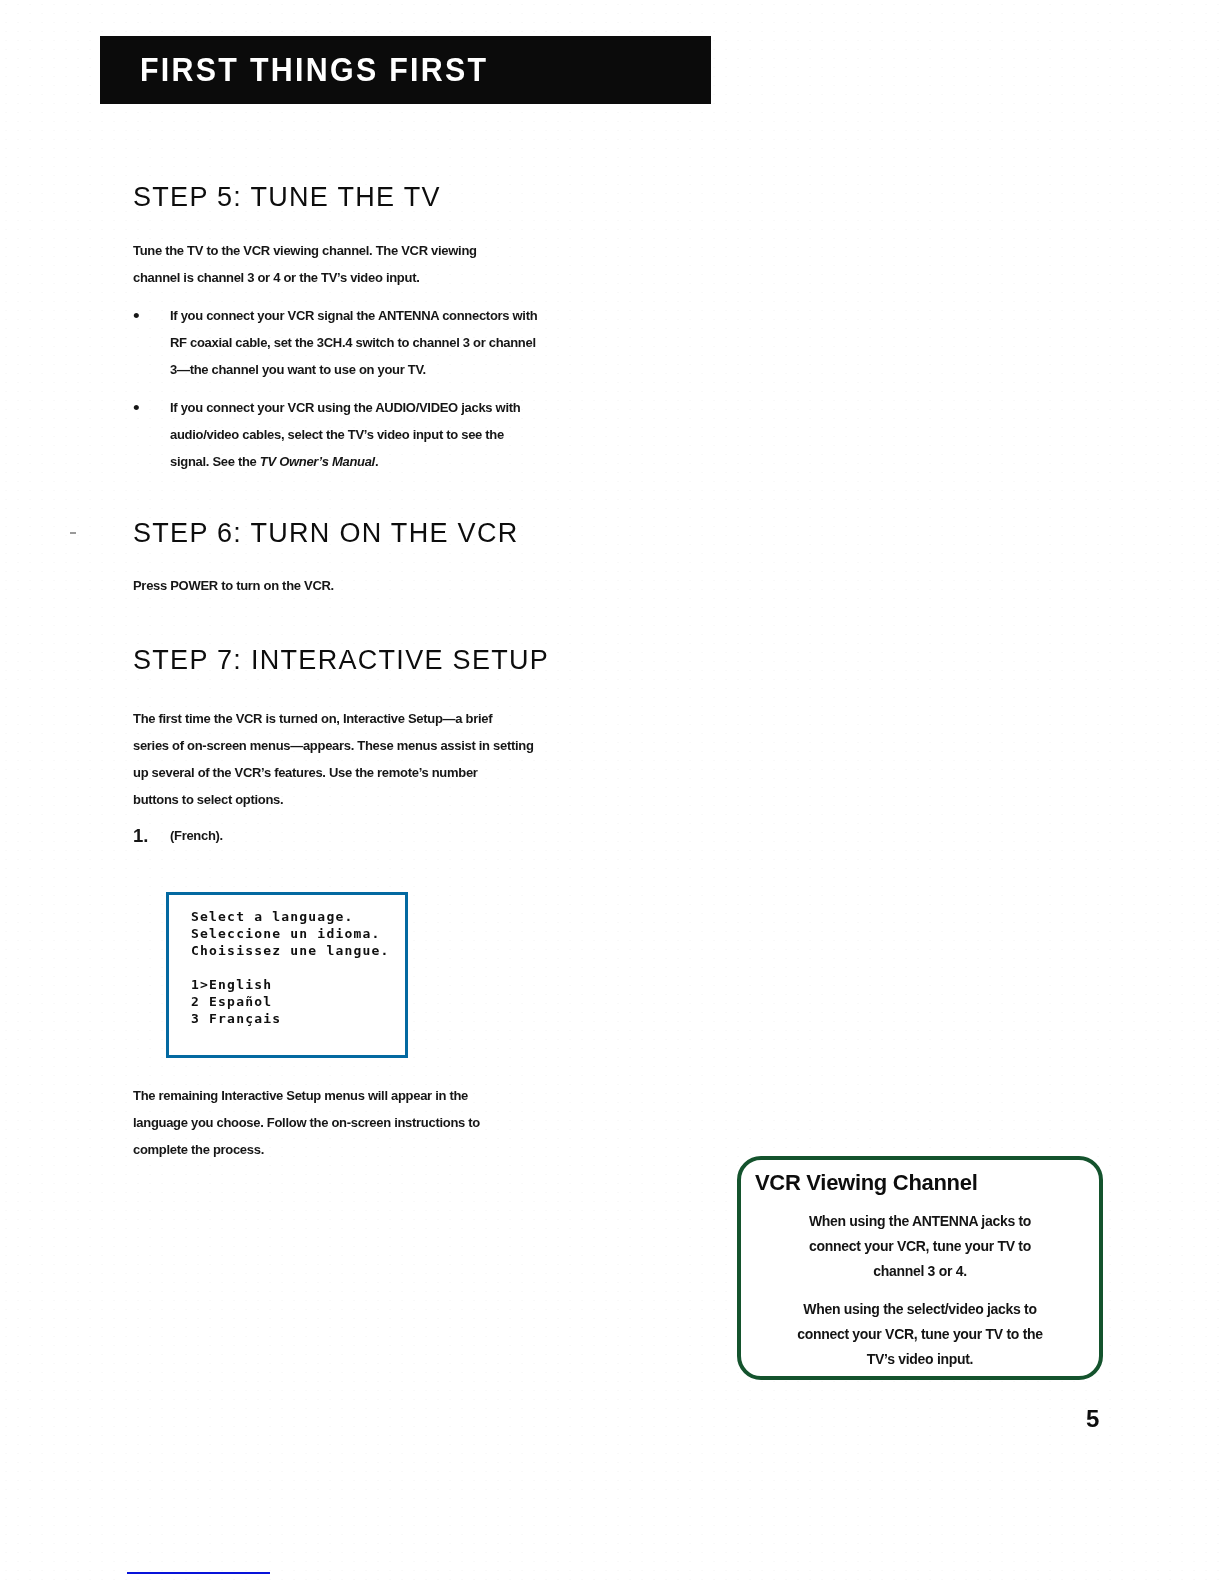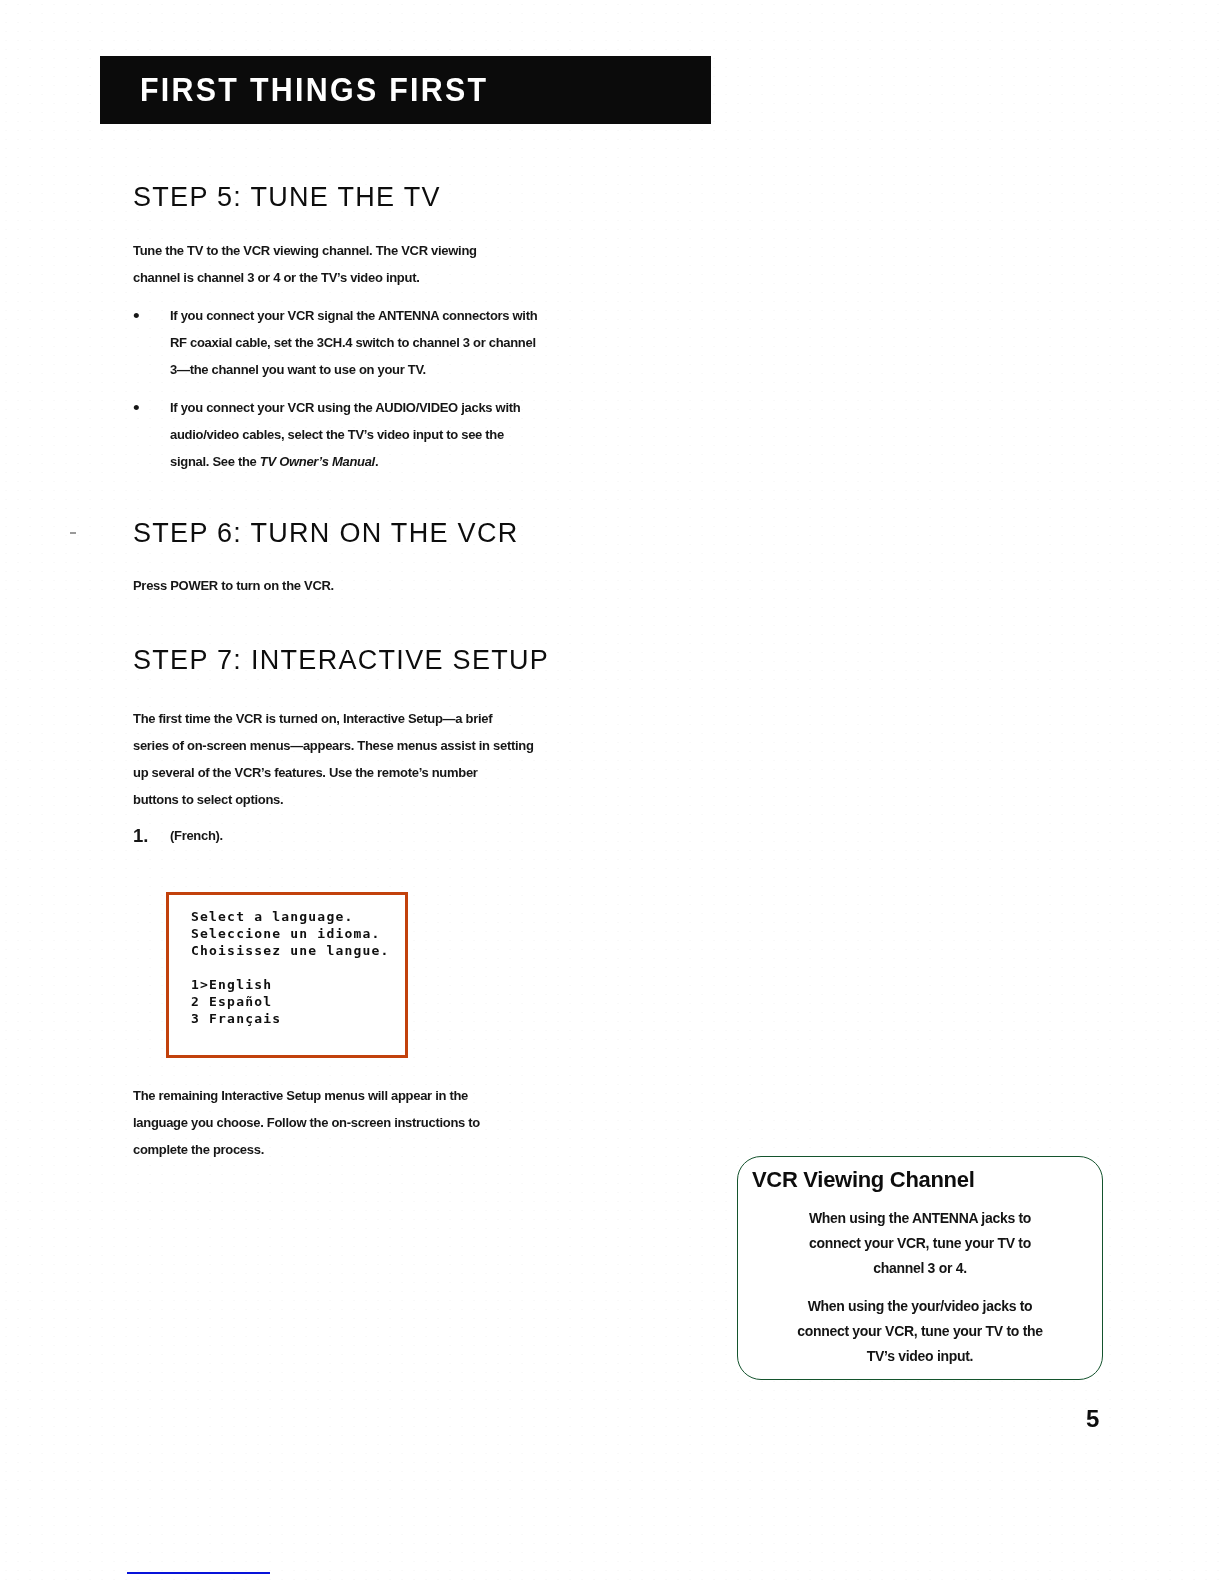--- a/index.html
+++ b/index.html
@@ -8,46 +8,46 @@
   .page { position:relative; width:1224px; height:1584px; background:#fff; overflow:hidden; }
   
   .page::before {
     content:""; position:absolute; inset:0; z-index:0; pointer-events:none;
     background-image: radial-gradient(rgba(30,30,30,0.05) 0.8px, transparent 0.9px);
     background-size: 12px 9px; opacity:.5;
   }
   .abs { position:absolute; left:133px; }
 
   
-  .banner { position:absolute; left:100px; top:56px; width:611px; height:68px;
+  .banner { position:absolute; left:100px; top:36px; width:611px; height:68px;
             background:#0b0b0b; display:flex; align-items:center; padding-left:40px; }
   .banner-title { color:#ffffff; font-weight:700; font-size:33px; letter-spacing:2.5px;
                   display:inline-block; transform:scaleX(0.92); transform-origin:left center;
                   white-space:nowrap; }
 
   .heading { font-size:27px; font-weight:400; letter-spacing:1.3px; color:#0d0d0d; white-space:nowrap; }
   .body { font-size:13px; font-weight:700; line-height:27px; letter-spacing:-0.3px; color:#161616; }
   .lines > div { white-space:nowrap; }
   .line { white-space:nowrap; }
   .it { font-style:italic; }
 
   .bullet { display:flex; }
   .dot { flex:0 0 37px; font-size:19px; line-height:27px; color:#161616; }
   .num { flex:0 0 37px; font-size:18.5px; font-weight:700; line-height:27px; }
 
   
   .screen { position:absolute; left:166px; top:892px; width:242px; height:166px;
-            border:3px solid #c2410c; background:#fff; padding:13px 0 0 22px; }
+            border:3px solid #0369a1; background:#fff; padding:13px 0 0 22px; }
   .mono { font-family:"DejaVu Sans Mono", monospace; font-size:13px; font-weight:700;
           line-height:17px; letter-spacing:1.2px; color:#101010; }
   .gap { height:17px; }
 
   
   .callout { position:absolute; left:737px; top:1156px; width:366px; height:224px;
-             border:1px solid #14532d; border-radius:24px; background:#fff; padding:9px 14px; }
+             border:4px solid #14532d; border-radius:24px; background:#fff; padding:9px 14px; }
   .callout-title { font-size:22px; font-weight:700; line-height:27px; letter-spacing:-0.3px; color:#0d0d0d; }
   .callout-p { font-size:14px; font-weight:700; line-height:25px; letter-spacing:-0.3px; margin-top:13px; color:#141414;text-align:center; }
 
   .page-number { position:absolute; left:1086px; top:1405px; font-size:24px; font-weight:700; color:#0d0d0d; }
   .blue-line { position:absolute; left:127px; top:1572px; width:143px; height:2px; background:#0713da; }
   .scan-dash { position:absolute; left:70px; top:532px; width:6px; height:2px; background:#9a9a9a; }
 
   #h5 { top:182px; }  #p5 { top:237px; }
   #bl1 { top:302px; } #bl2 { top:394px; }
   #h6 { top:518px; }  #p6 { top:572px; }
@@ -128,21 +128,21 @@
     </div>
 
   <div class="callout">
     <div class="callout-title">VCR Viewing Channel</div>
     <div class="callout-p lines">
         <div>When using the ANTENNA jacks to</div>
         <div>connect your VCR, tune your TV to</div>
         <div>channel 3 or 4.</div>
       </div>
     <div class="callout-p lines">
-        <div>When using the your/video jacks to</div>
+        <div>When using the select/video jacks to</div>
         <div>connect your VCR, tune your TV to the</div>
         <div>TV’s video input.</div>
       </div>
   </div>
 
   <div class="page-number">5</div>
 
   <div class="blue-line"></div>
   <div class="scan-dash"></div>
 

